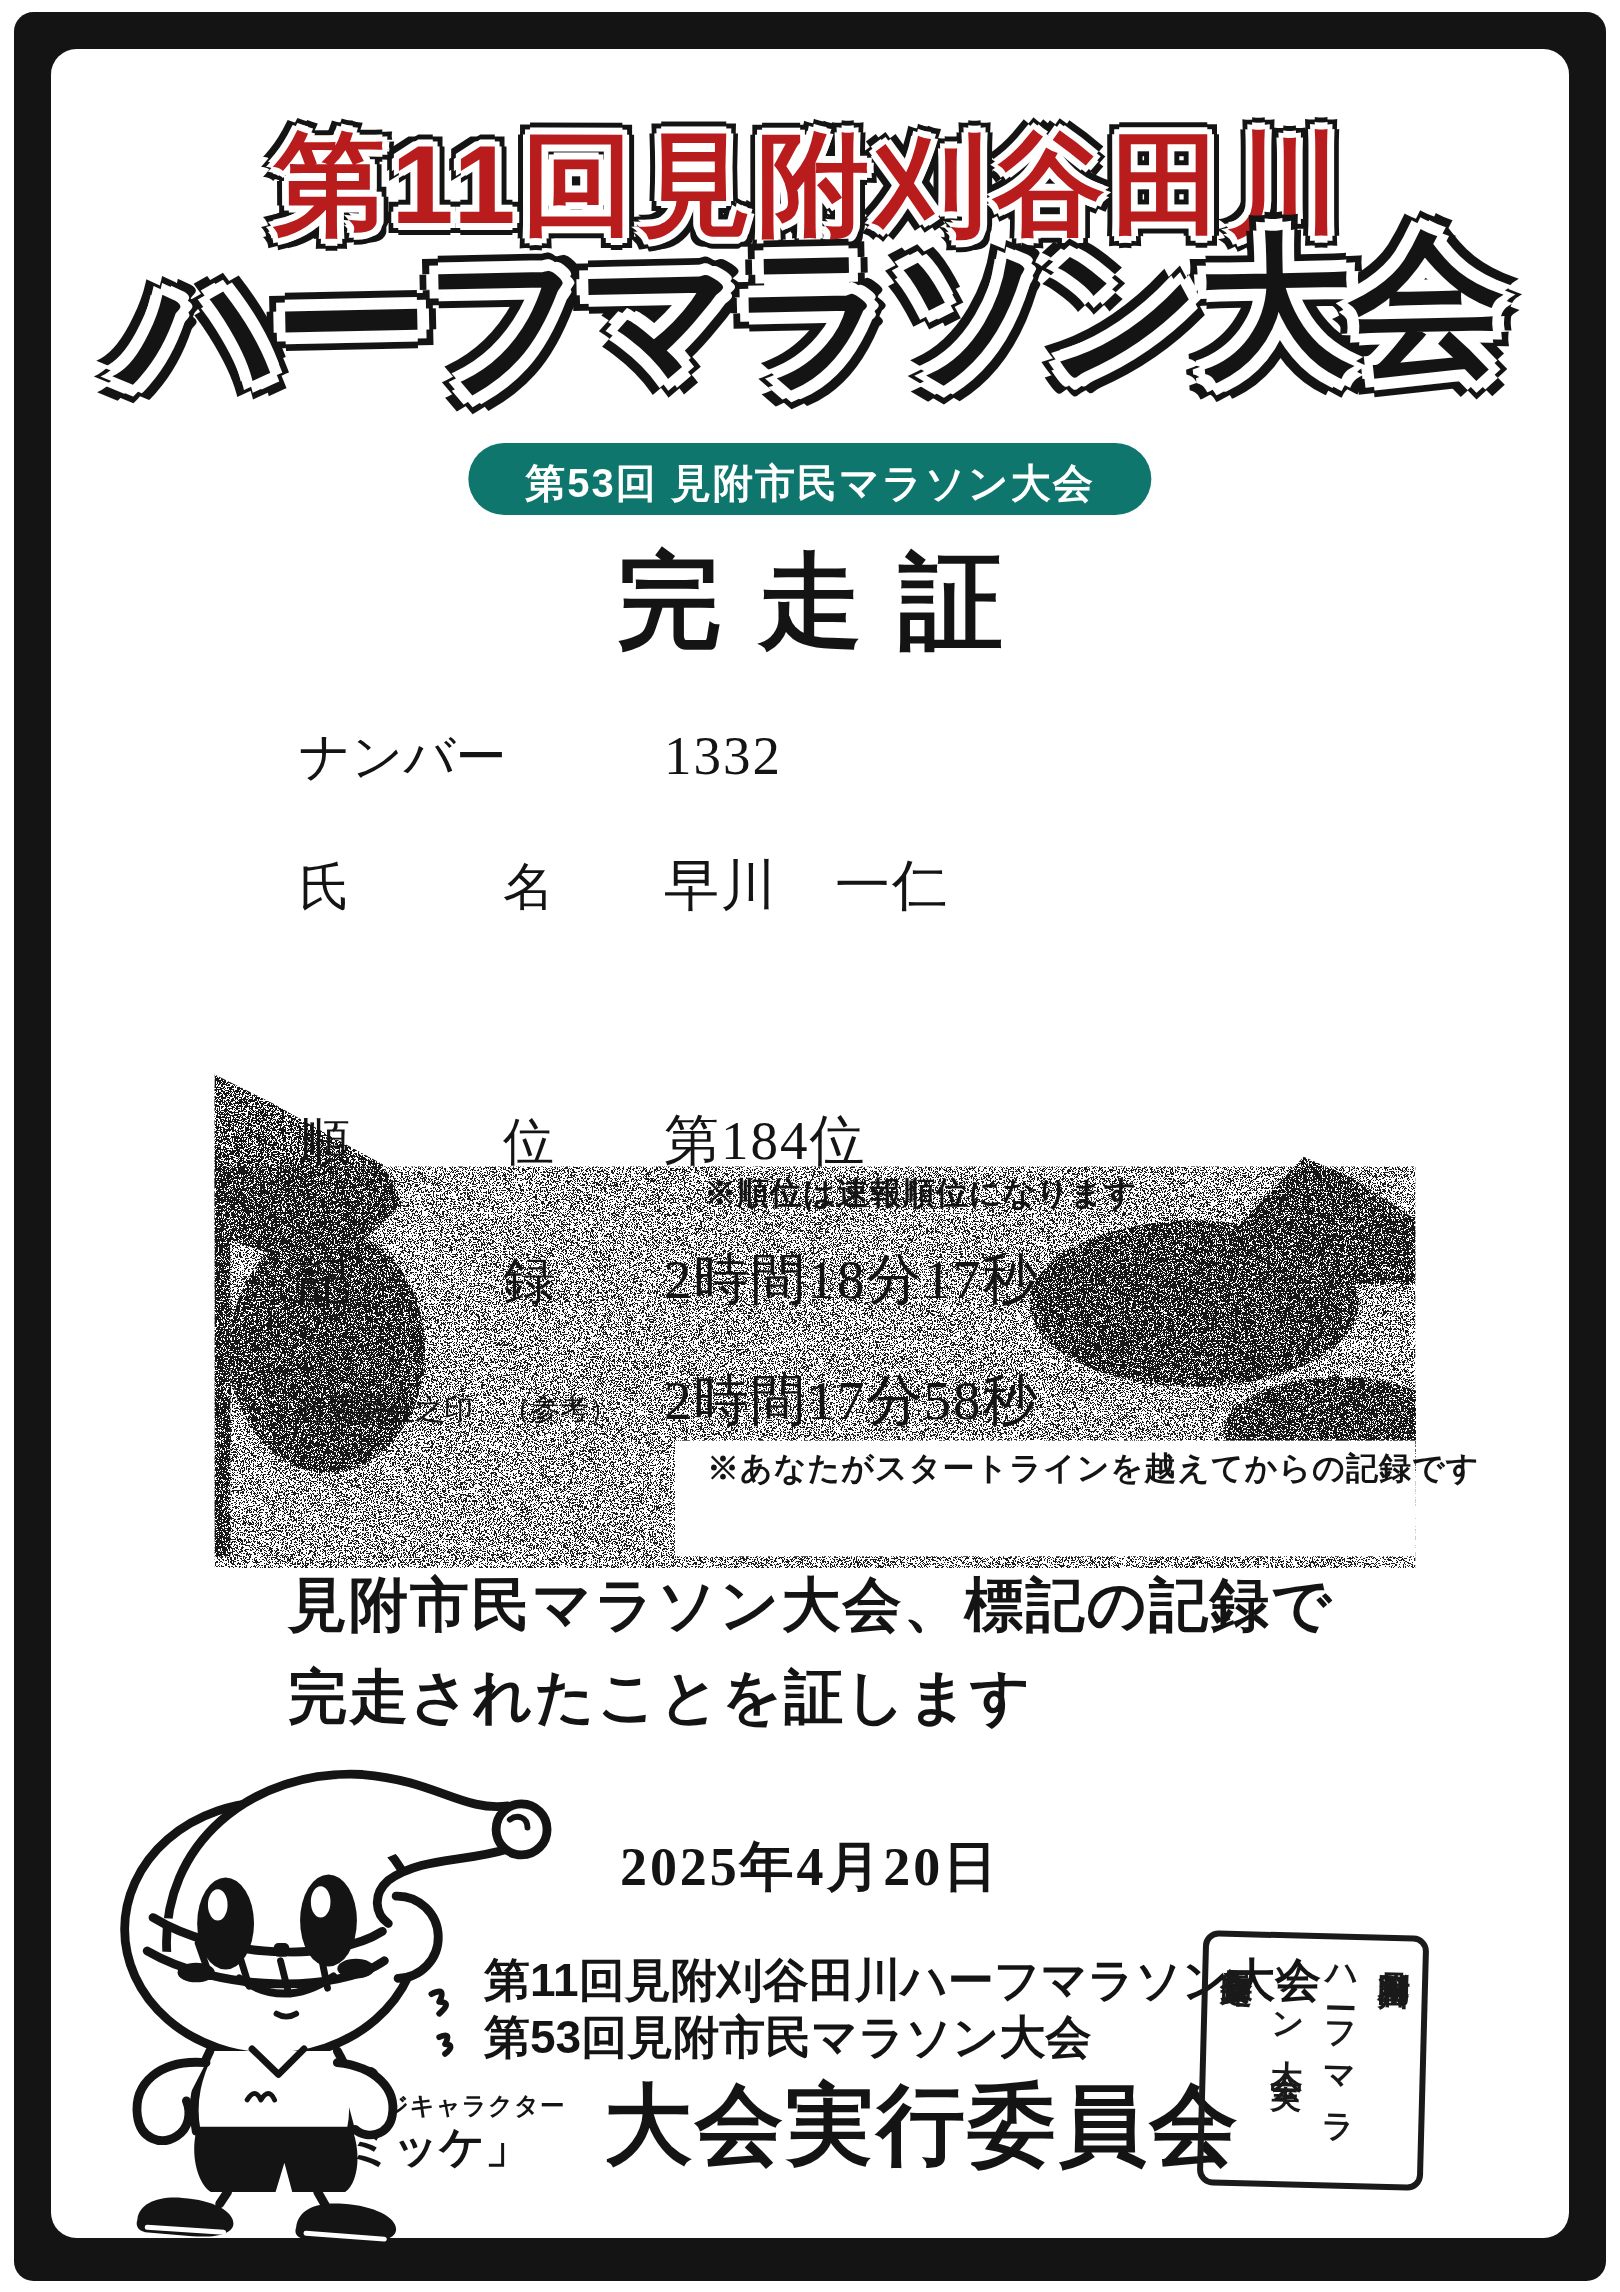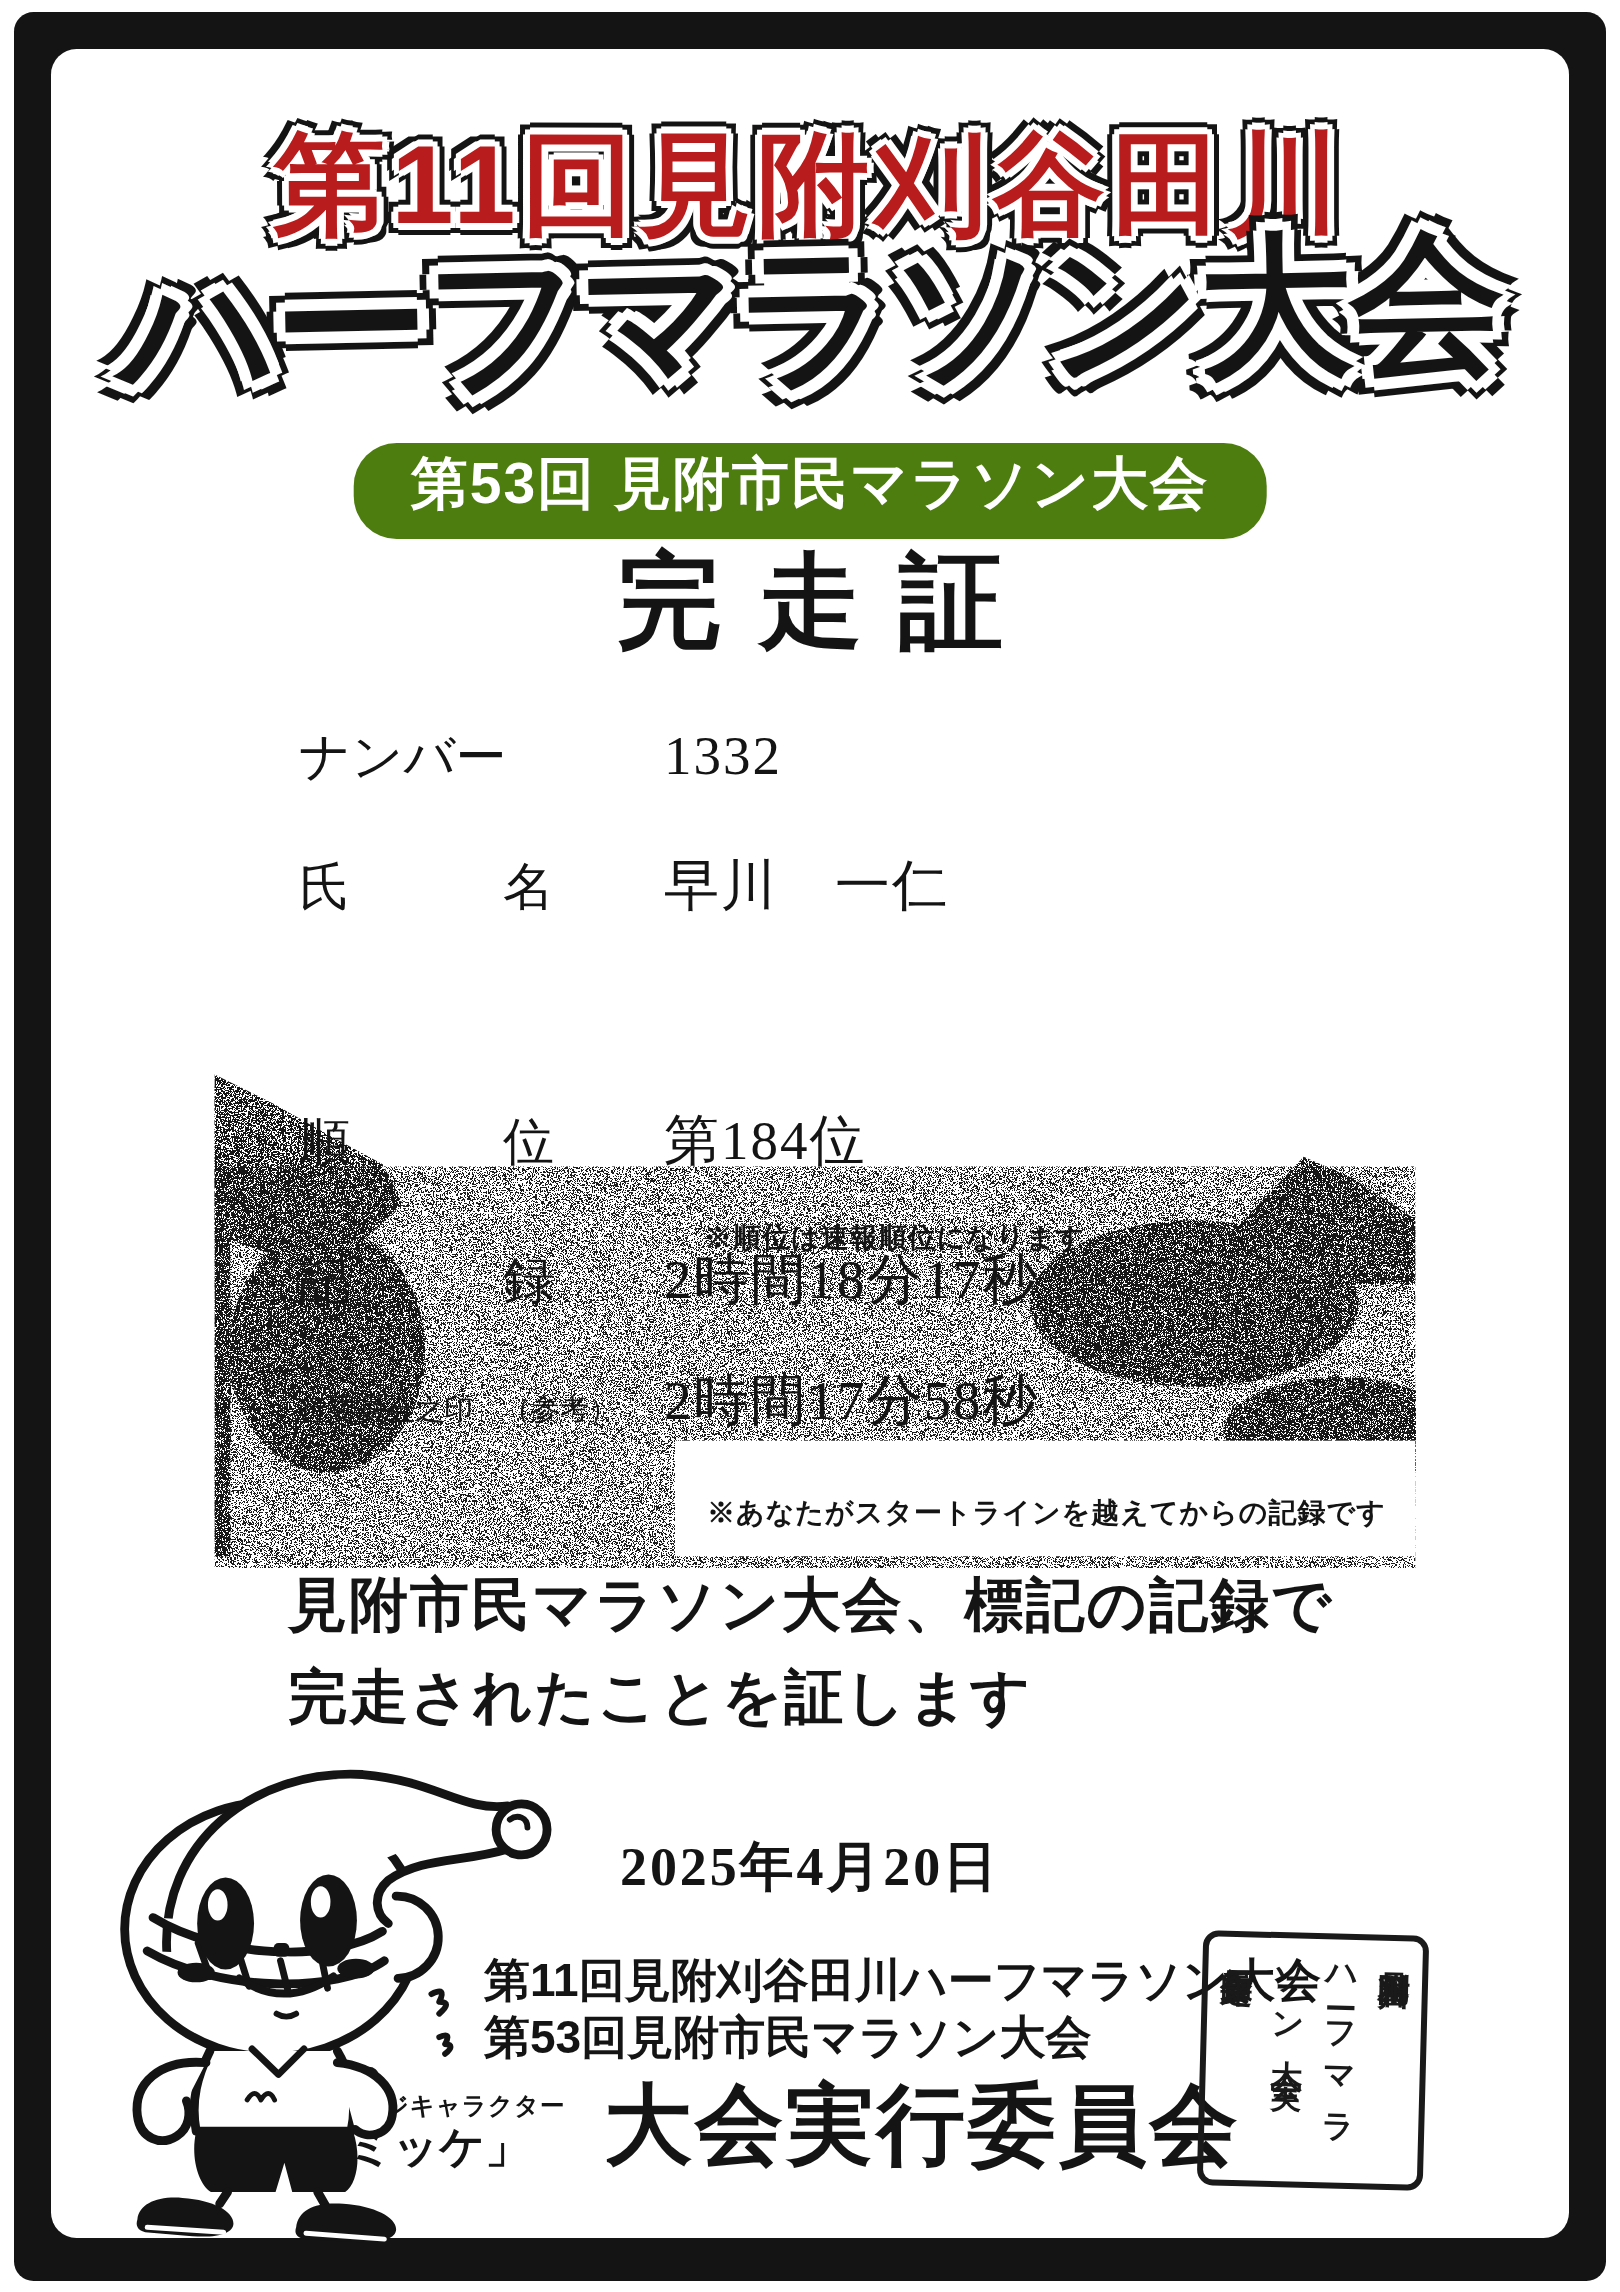--- a/index.html
+++ b/index.html
@@ -27,34 +27,34 @@
     font-family:"Liberation Sans","DejaVu Sans",sans-serif;font-weight:900;font-size:155px;letter-spacing:-3.9px;
     color:#141414;white-space:nowrap;transform:rotate(-1.2deg);
     text-shadow:
       -8.8px -8.8px 0 #fff,8.8px -8.8px 0 #fff,-8.8px 8.8px 0 #fff,8.8px 8.8px 0 #fff,
       -11.8px 0 0 #fff,11.8px 0 0 #fff,0 -11.8px 0 #fff,0 11.8px 0 #fff,
       -15.7px -15.7px 0 #141414,15.7px -15.7px 0 #141414,-15.7px 15.7px 0 #141414,15.7px 15.7px 0 #141414,
       -18.6px 0 0 #141414,18.6px 0 0 #141414,0 -18.6px 0 #141414,0 18.6px 0 #141414;
   }
   .badge{
     position:absolute;top:443px;left:50%;transform:translateX(-50%);
-    background:#4d7c0f;color:#ffffff;border-radius:43px;height:96px;line-height:80px;
-    padding:0 57px;font-family:"Liberation Sans","DejaVu Sans",sans-serif;font-weight:900;font-size:57px;
+    background:#0f766e;color:#ffffff;border-radius:43px;height:72px;line-height:80px;
+    padding:0 57px;font-family:"Liberation Sans","DejaVu Sans",sans-serif;font-weight:900;font-size:40px;
     letter-spacing:2px;white-space:nowrap;
   }
   .cert-title{
     position:absolute;top:533px;left:0;width:100%;text-align:center;
     font-weight:700;font-size:104px;letter-spacing:37px;text-indent:37px;white-space:nowrap;
   }
   
   .row{position:absolute;left:299px;white-space:nowrap;}
   .row .lab{display:inline-block;width:365px;font-size:51px;white-space:pre;vertical-align:baseline;}
   .row .lab.small{font-size:29px;letter-spacing:0;}
   .row .val{display:inline-block;font-size:55px;letter-spacing:2px;vertical-align:baseline;}
-  .note{position:absolute;font-size:28px;font-weight:600;letter-spacing:1px;white-space:nowrap;margin-top:47px;}
+  .note{position:absolute;font-size:32px;font-weight:600;letter-spacing:1px;white-space:nowrap;}
   
   .photo{position:absolute;left:214px;top:1047px;width:1202px;height:521px;z-index:0;}
   
   .stmt1,.stmt2{position:absolute;left:288px;font-size:59px;font-weight:700;letter-spacing:2px;white-space:nowrap;}
   .stmt1{top:1566px;}
   .stmt2{top:1658px;}
   .date{position:absolute;left:620px;top:1831px;font-size:54px;font-weight:600;letter-spacing:2.9px;white-space:nowrap;}
   
   .org1,.org2{position:absolute;left:484px;font-family:"Liberation Sans","DejaVu Sans",sans-serif;font-weight:900;font-size:46px;white-space:nowrap;}
   .org1{top:1950px;}

